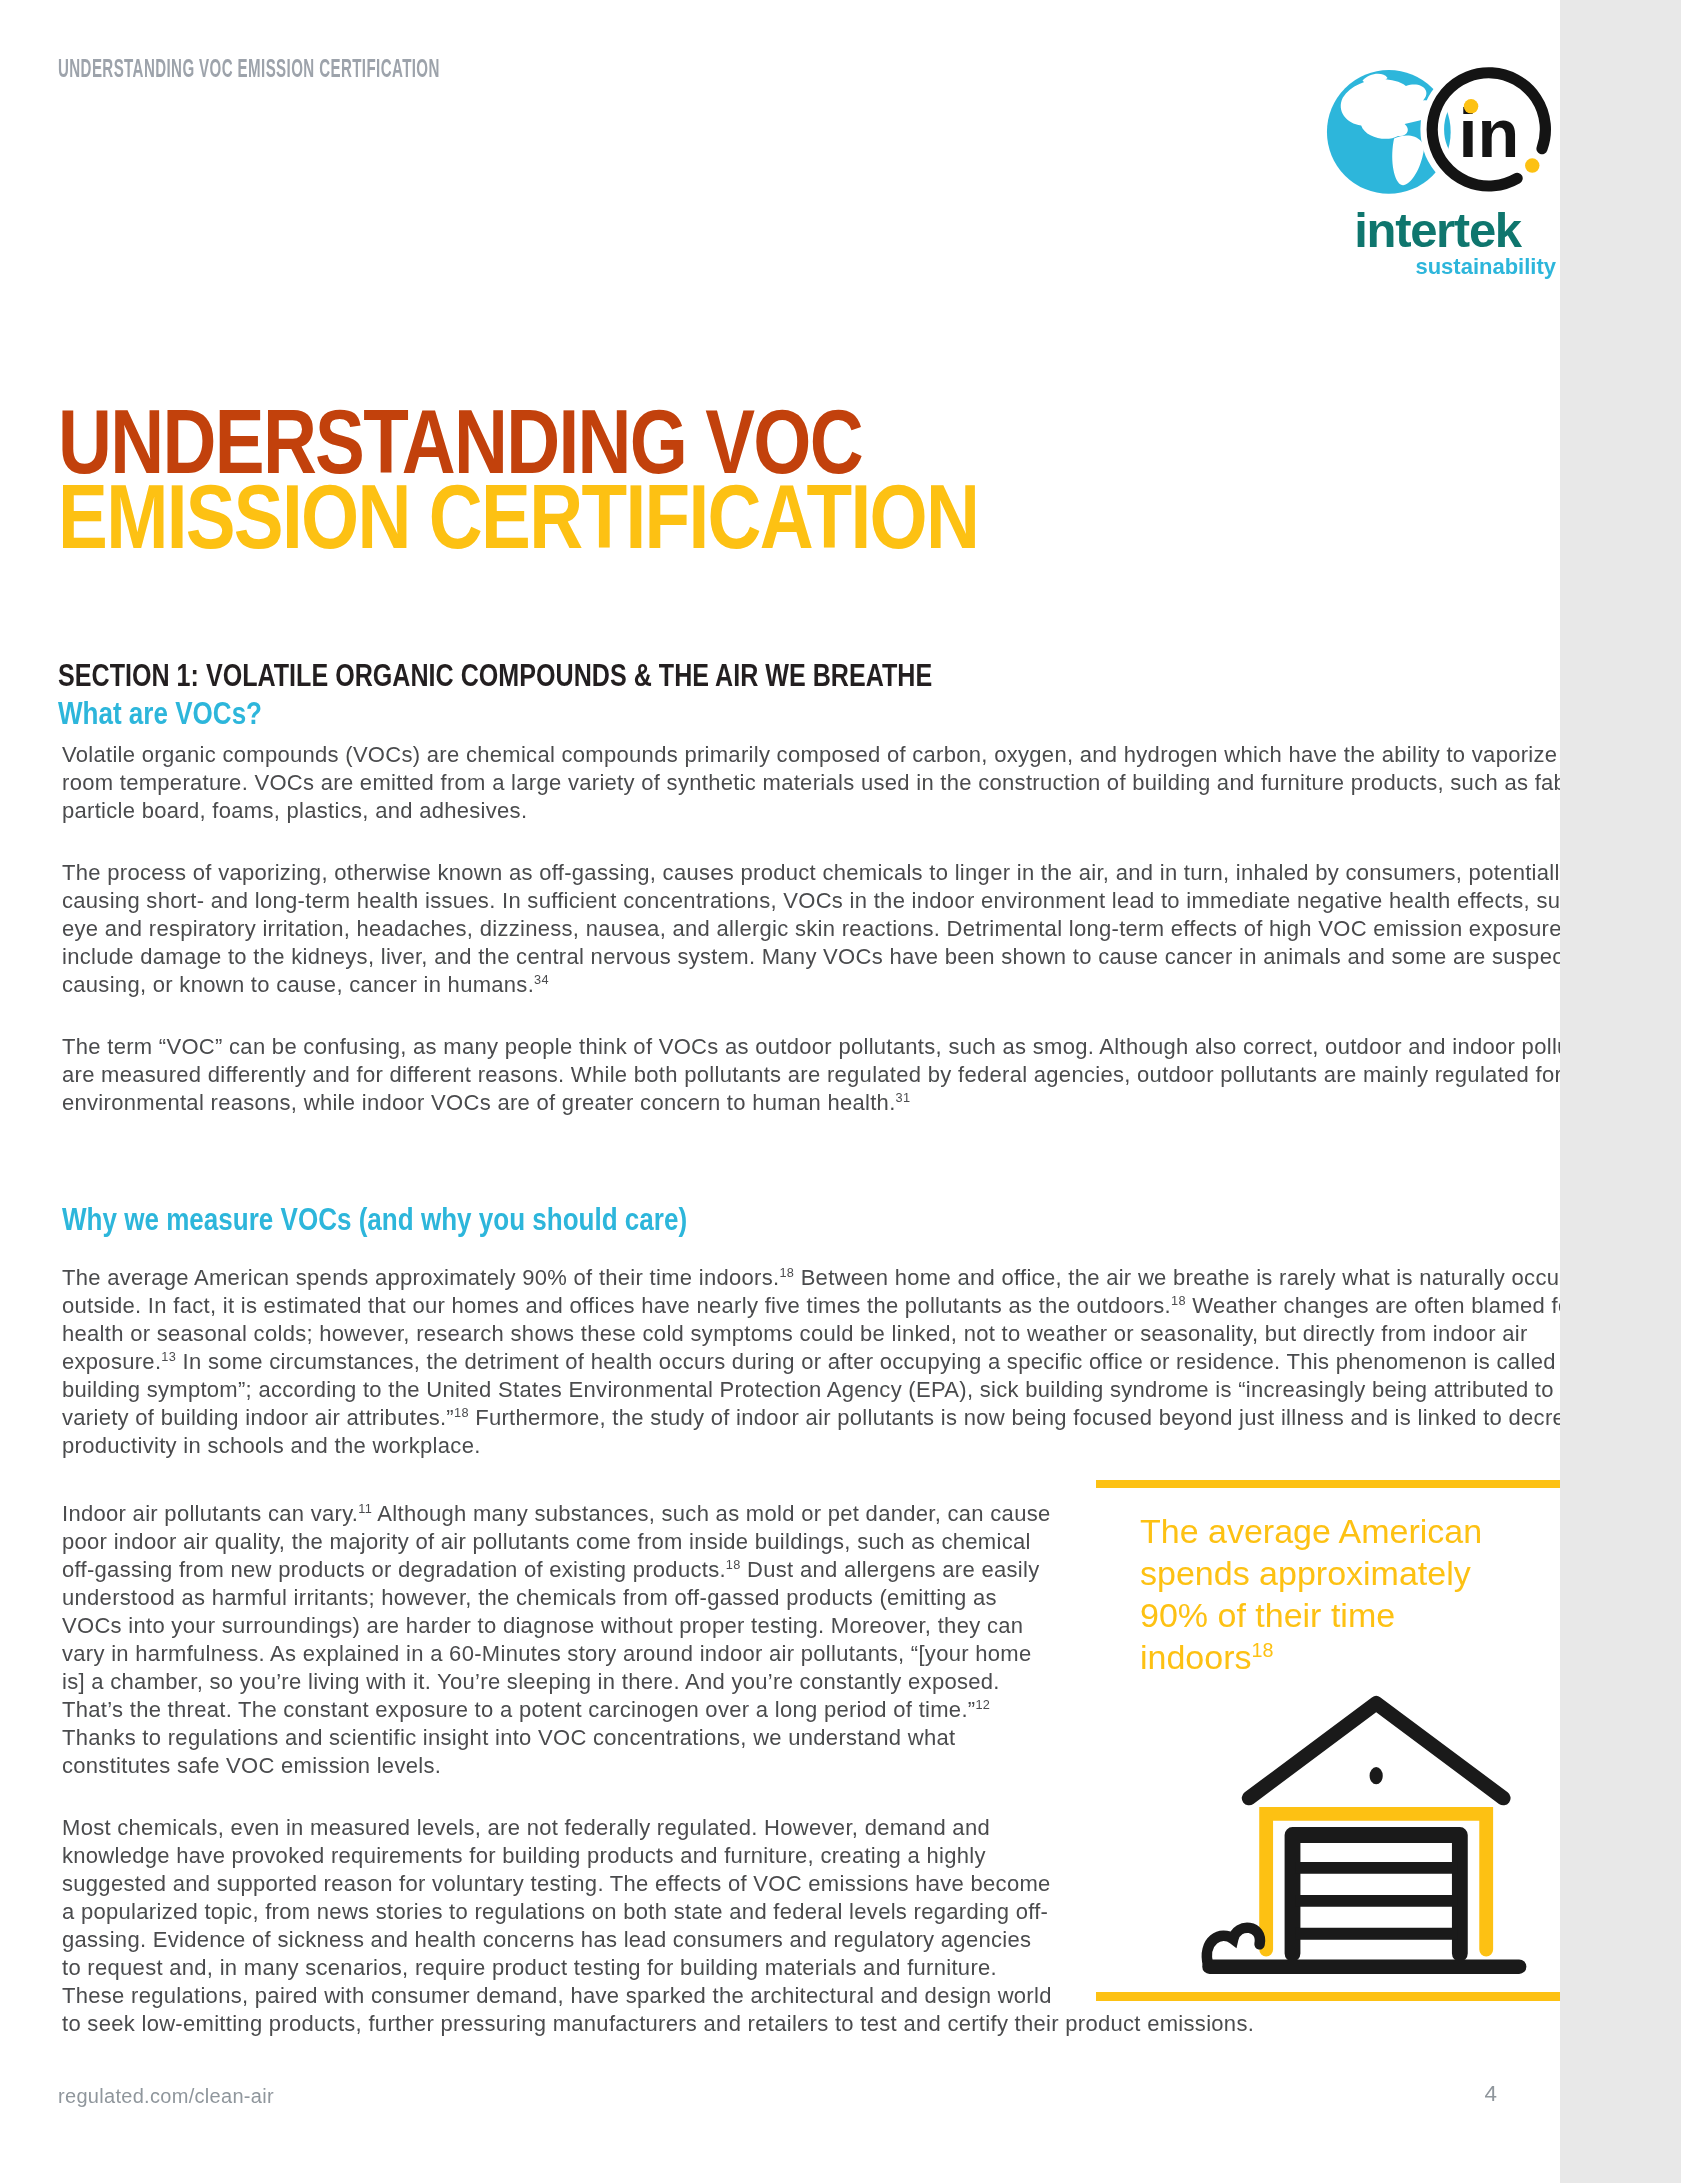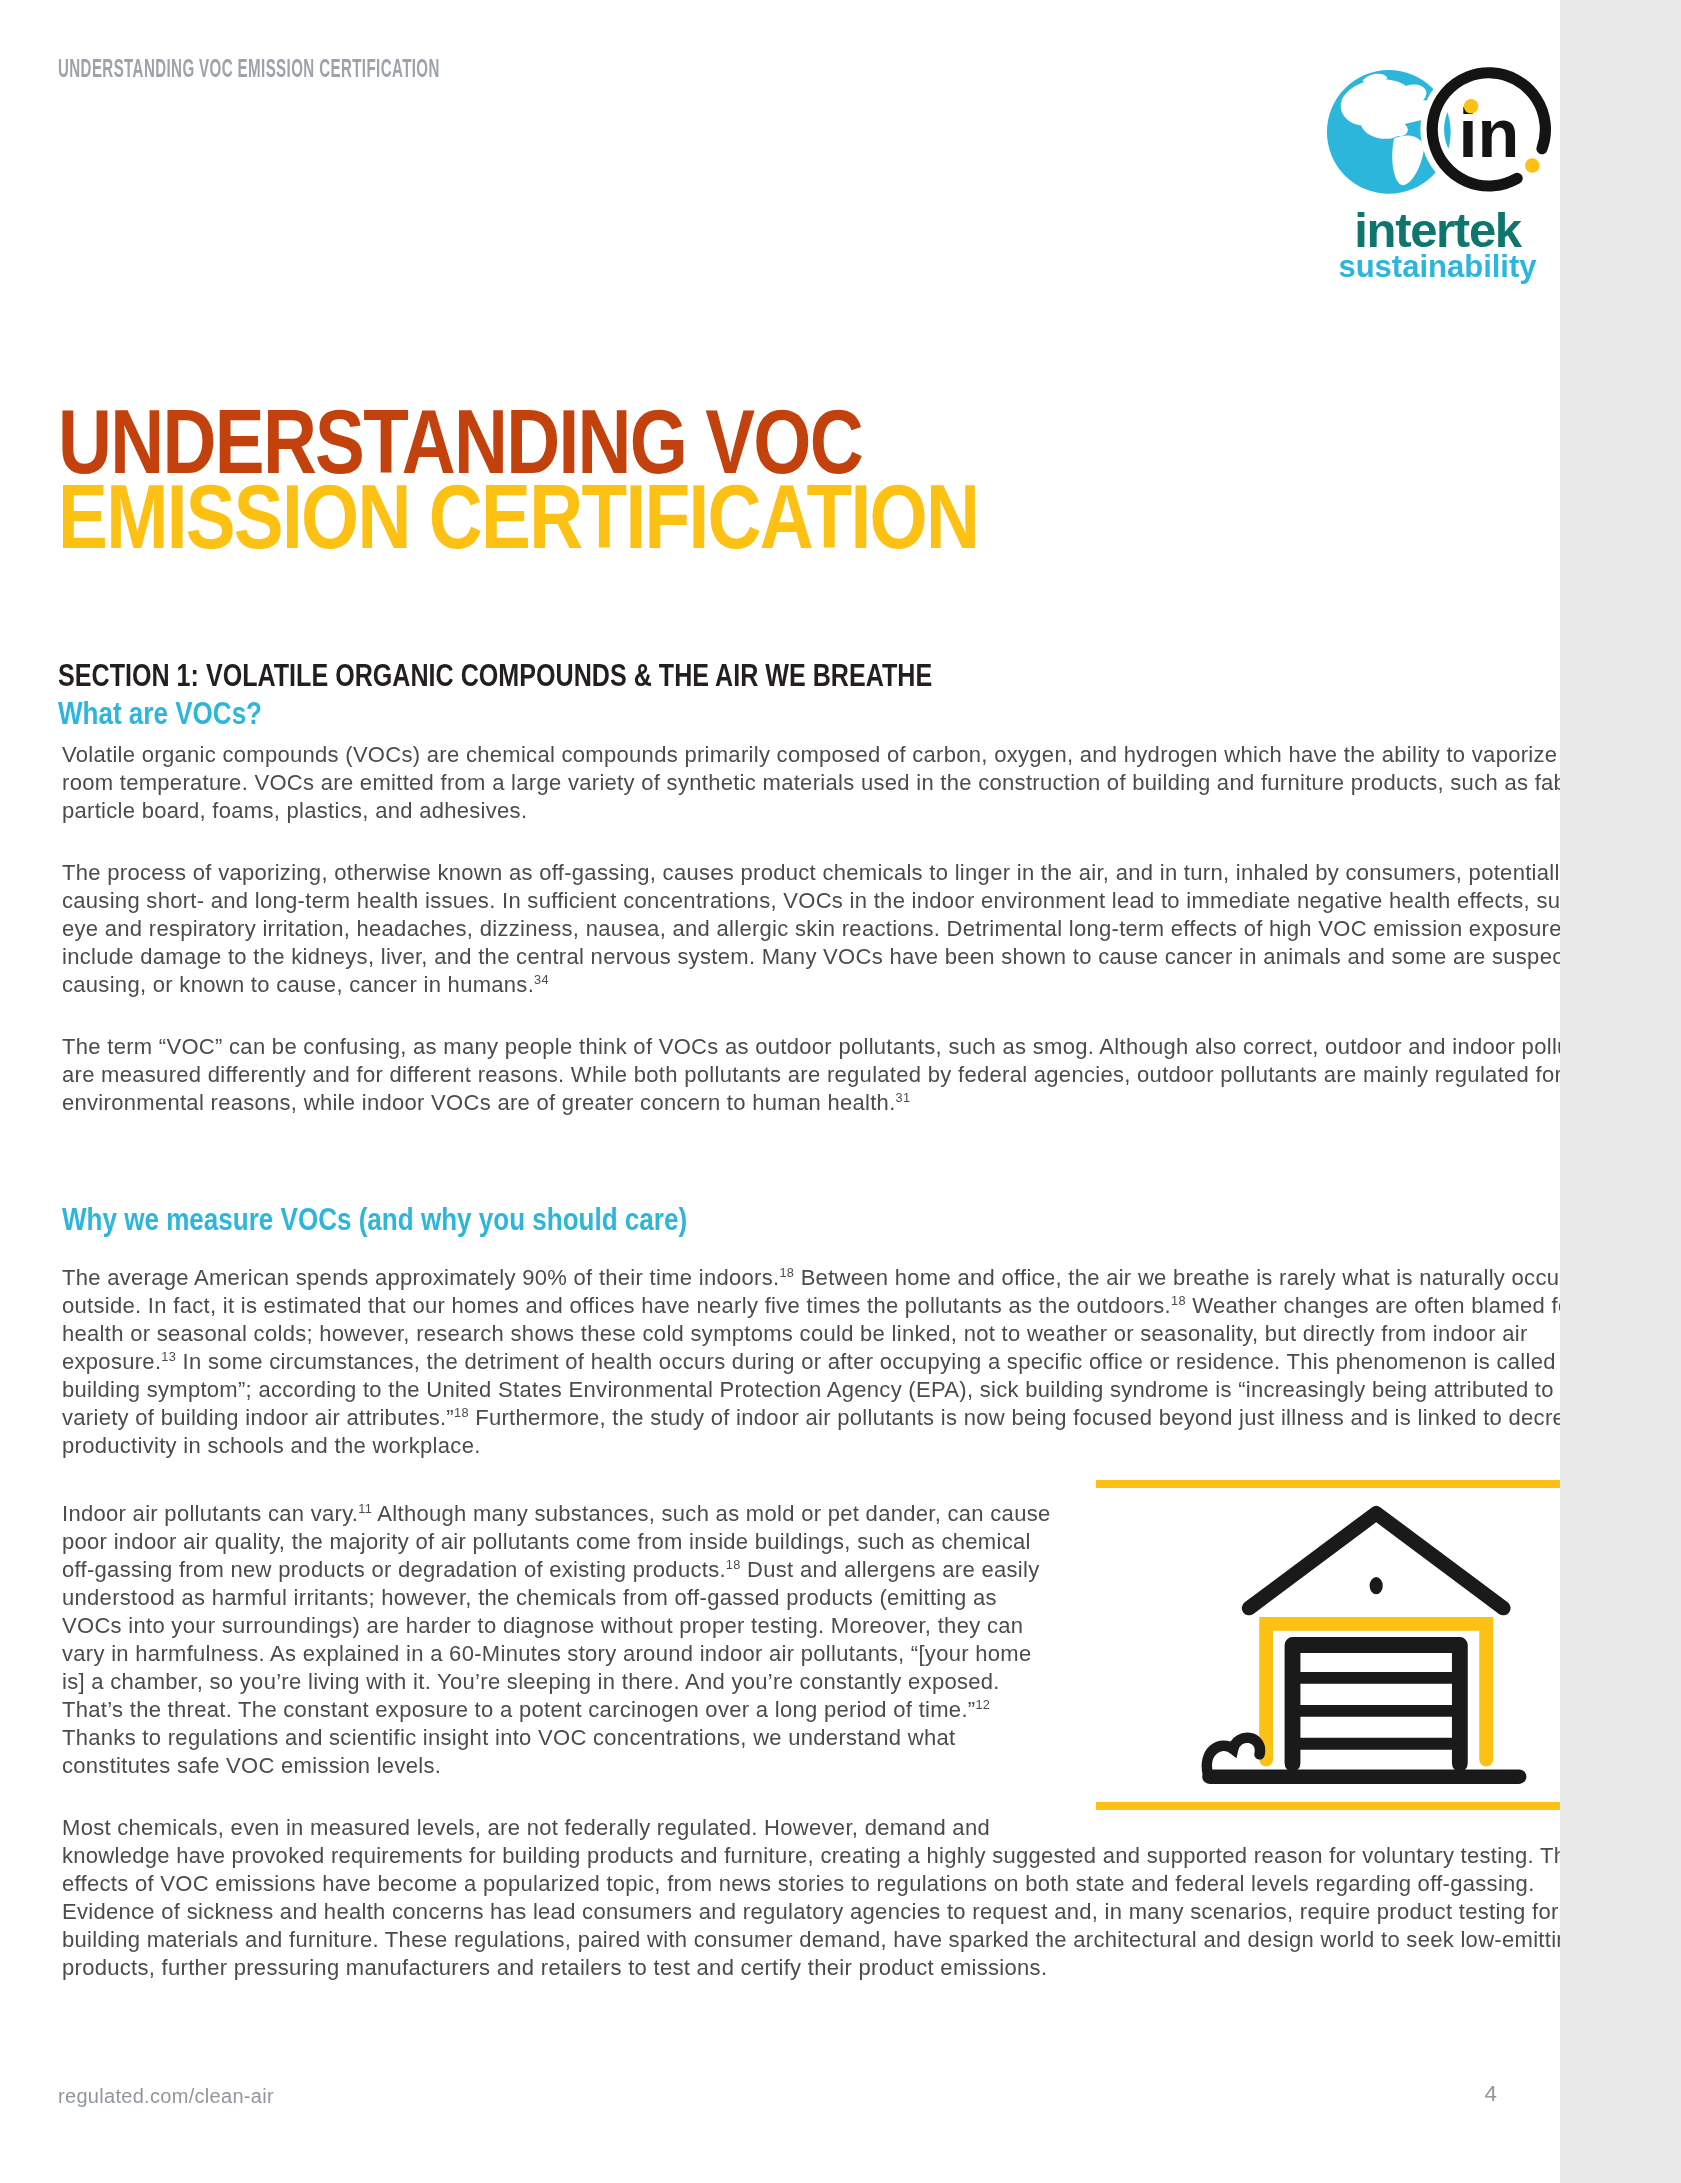--- a/index.html
+++ b/index.html
@@ -16,21 +16,21 @@
   
   .header-title{
     position:absolute;top:53px;left:58px;
     font-size:26px;font-weight:bold;color:#9da3ab;letter-spacing:0.7px;
   }
   .header-title .condensed{transform:scaleX(0.58);}
 
   
   .logo{position:absolute;top:58px;left:1319px;width:237px;text-align:center;}
   .logo-brand{font-size:49px;font-weight:bold;color:#0f766e;letter-spacing:-1.3px;line-height:44px;margin-top:4px;}
-  .logo-sub{font-size:31px;font-weight:bold;color:#2db6db;letter-spacing:0px;line-height:29px;}
+  .logo-sub{font-size:22px;font-weight:bold;color:#2db6db;letter-spacing:0px;line-height:29px;text-align:right;}
 
   
   .main-title{position:absolute;top:404px;left:58px;}
   .main-title .line{font-size:91px;font-weight:bold;line-height:75px;letter-spacing:-2px;}
   .main-title .line .condensed{transform:scaleX(0.82);}
   .t-black{color:#c2410c;}
   .t-yellow{color:#fdc113;}
 
   
   .section-heading{position:absolute;top:658px;left:58px;font-size:31px;font-weight:bold;color:#231f20;}
@@ -124,20 +124,24 @@
     <p>The term “VOC” can be confusing, as many people think of VOCs as outdoor pollutants, such as smog. Although also correct, outdoor and indoor pollutants are measured differently and for different reasons. While both pollutants are regulated by federal agencies, outdoor pollutants are mainly regulated for environmental reasons, while indoor VOCs are of greater concern to human health.<sup>31</sup></p>
 
     <div class="sub-heading sub2">
       <span class="condensed">Why we measure VOCs (and why you should care)</span>
     </div>
     <p>The average American spends approximately 90% of their time indoors.<sup>18</sup> Between home and office, the air we breathe is rarely what is naturally occurring outside. In fact, it is estimated that our homes and offices have nearly five times the pollutants as the outdoors.<sup>18</sup> Weather changes are often blamed for poor health or seasonal colds; however, research shows these cold symptoms could be linked, not to weather or seasonality, but directly from indoor air exposure.<sup>13</sup> In some circumstances, the detriment of health occurs during or after occupying a specific office or residence. This phenomenon is called “sick building symptom”; according to the United States Environmental Protection Agency (EPA), sick building syndrome is “increasingly being attributed to a variety of building indoor air attributes.”<sup>18</sup> Furthermore, the study of indoor air pollutants is now being focused beyond just illness and is linked to decreased productivity in schools and the workplace.</p>
 
     <div class="flow">
       <aside class="callout">
         <div class="bar top"></div>
+        <div class="quote">The average American
+spends approximately
+90% of their time
+indoors<sup>18</sup></div>
         <div class="icon-wrap">
           <svg width="336" height="284" viewBox="0 0 510 430">
 
             <path d="M 82,162 L 275,18 L 468,162" fill="none" stroke="#1a1a1a" stroke-width="22" stroke-linecap="round" stroke-linejoin="round"></path>
 
             <ellipse cx="275" cy="128" rx="10" ry="13" fill="#1a1a1a"></ellipse>
 
             <path d="M 108,392 L 108,186 L 442,186 L 442,392" fill="none" stroke="#fdc113" stroke-width="21" stroke-linecap="round"></path>
 
             <path d="M 148,398 L 148,218 L 402,218 L 402,398" fill="none" stroke="#1a1a1a" stroke-width="24" stroke-linecap="round" stroke-linejoin="round"></path>

